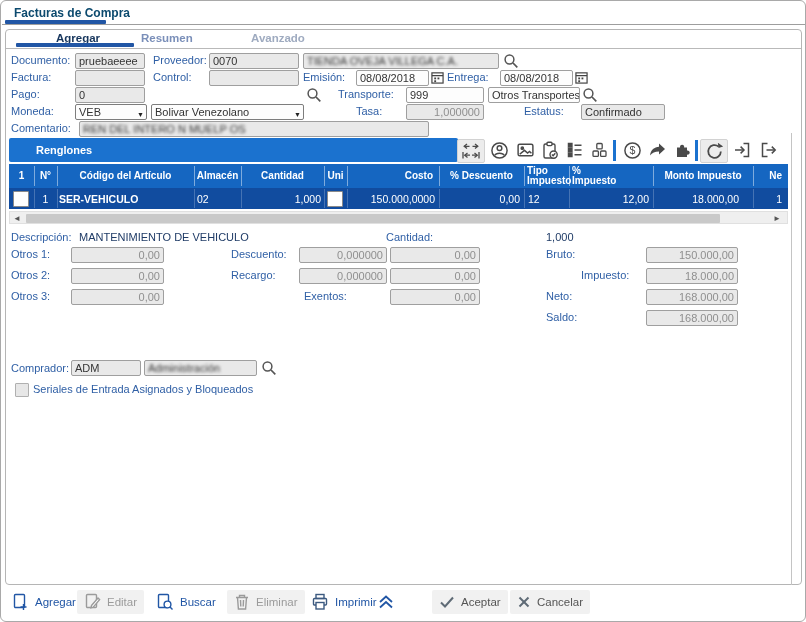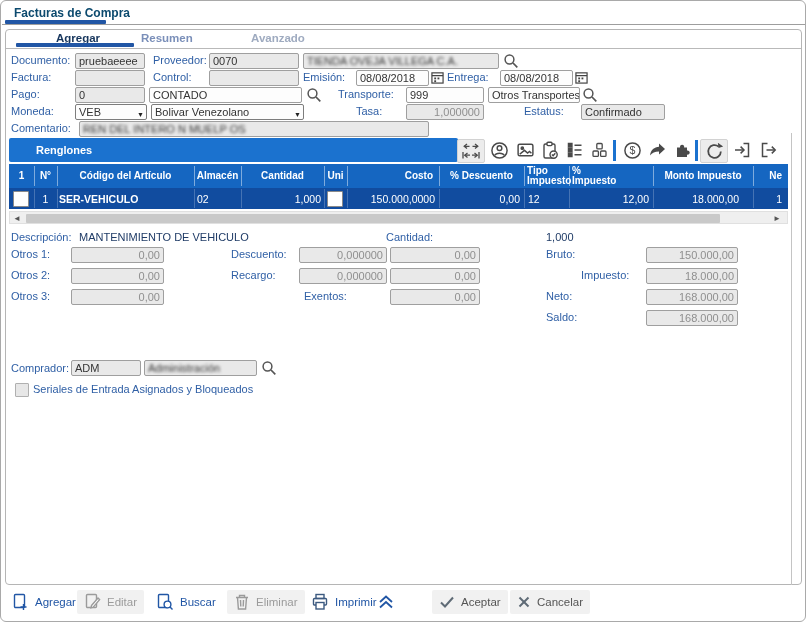--- a/index.html
+++ b/index.html
@@ -93,21 +93,20 @@
         <rect x="1" y="2" width="12" height="11" fill="none" stroke="#444" stroke-width="1.3"></rect>
         <line x1="1" y1="5" x2="13" y2="5" stroke="#444" stroke-width="1.3"></line>
         <rect x="3.5" y="7" width="2" height="2" fill="#444"></rect>
         <rect x="7" y="7" width="2" height="2" fill="#444"></rect>
         <rect x="3.5" y="10" width="2" height="2" fill="#444"></rect>
       </svg>
   </span>
 
   <span class="lbl" style="left:10px;top:87px;">Pago:</span>
   <div class="fld" style="left:74px;top:86px;width:70px;">0</div>
-  <div class="fld w" style="left:148px;top:86px;width:153px;">CONTADO</div>
   <span class="icon" style="position:absolute;left:305px;top:86px;">
     <svg width="16" height="16" viewBox="0 0 16 16">
         <circle cx="6.5" cy="6.5" r="4.4" fill="none" stroke="#555" stroke-width="1.5"></circle>
         <line x1="10" y1="10" x2="14.3" y2="14.3" stroke="#555" stroke-width="1.7"></line>
       </svg>
   </span>
   <span class="lbl" style="left:337px;top:87px;">Transporte:</span>
   <div class="fld w" style="left:405px;top:86px;width:78px;">999</div>
   <div class="fld w" style="left:487px;top:86px;width:92px;">Otros Transportes</div>
   <span class="icon" style="position:absolute;left:581px;top:86px;">

